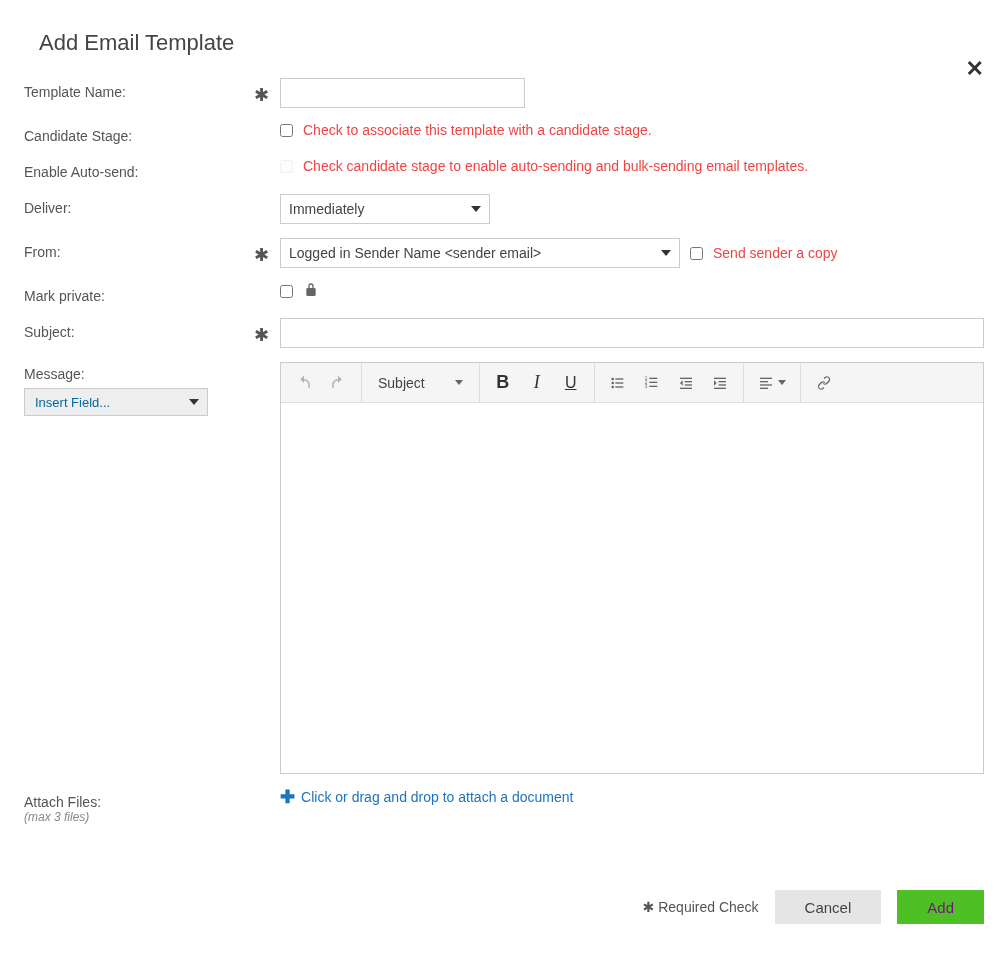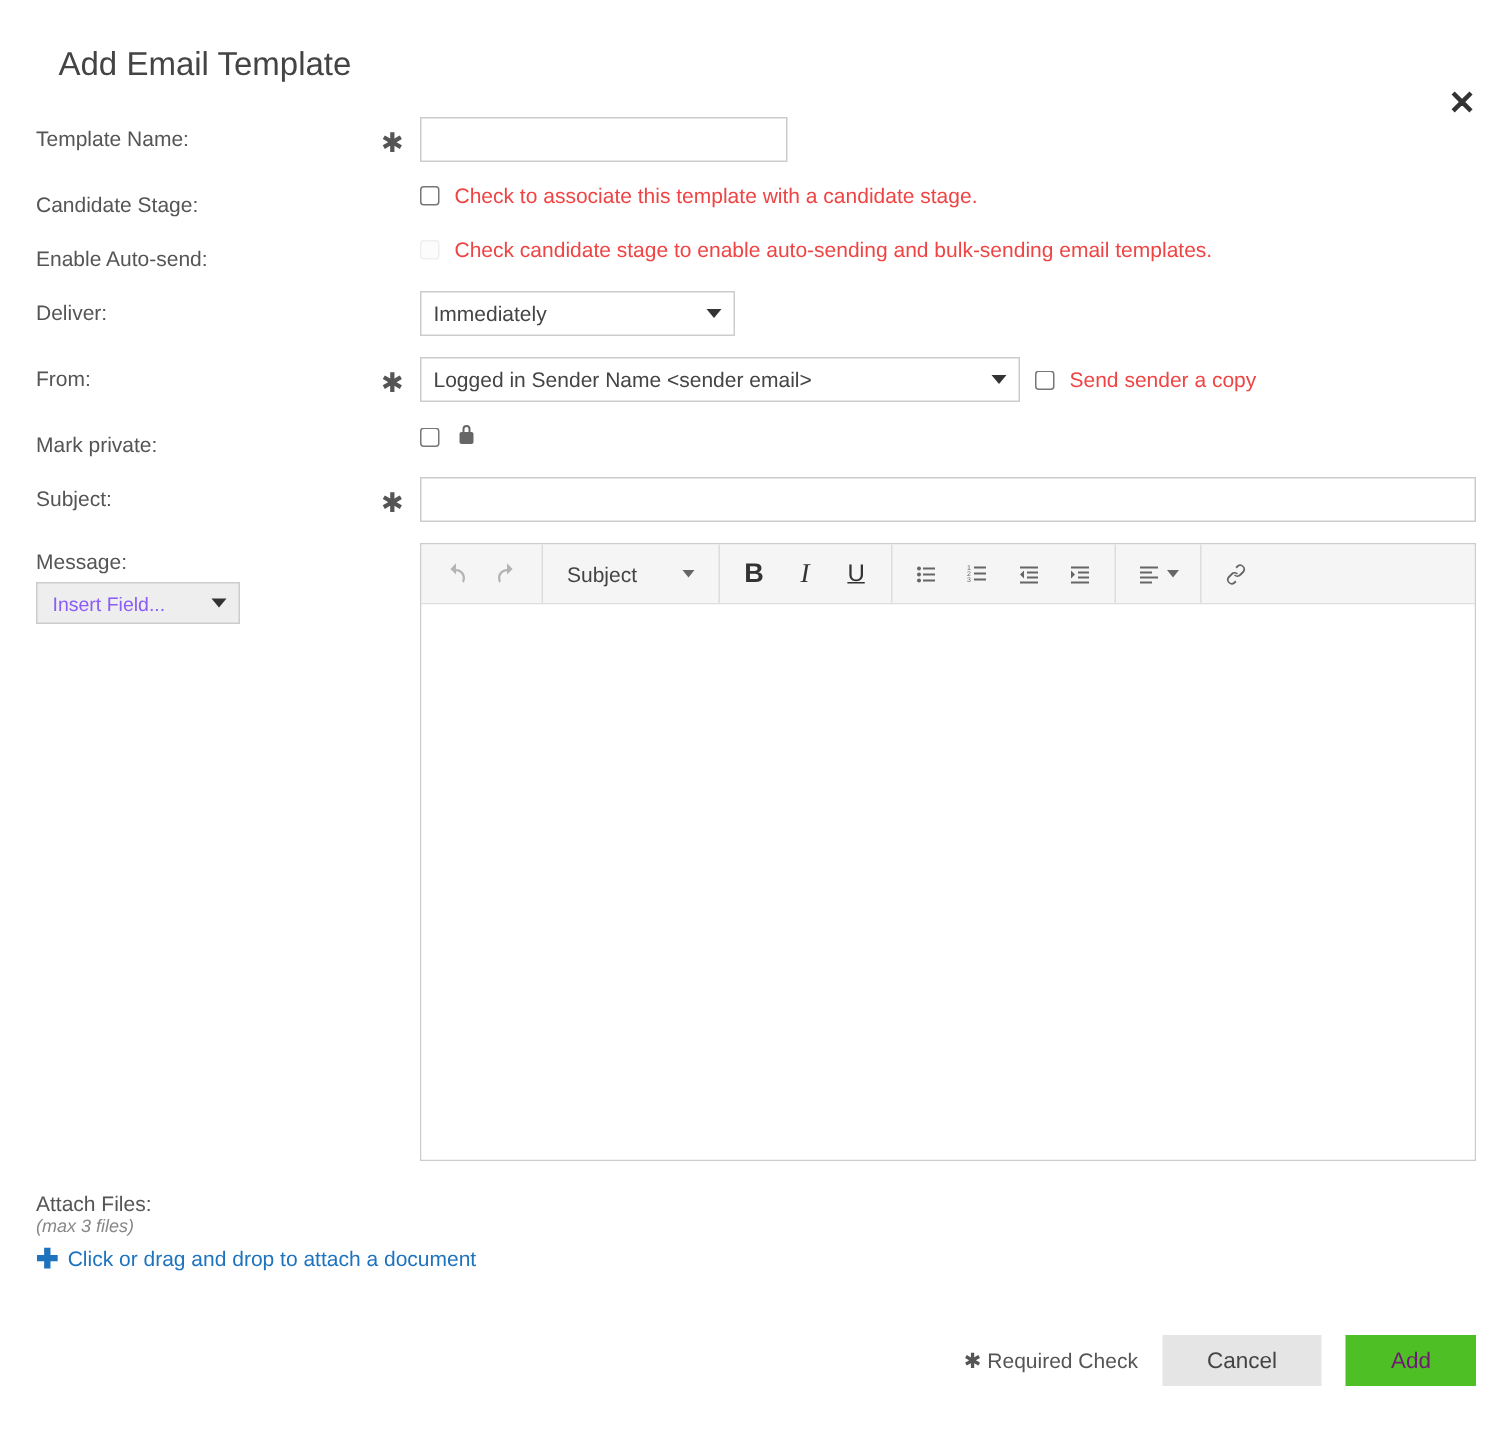--- a/index.html
+++ b/index.html
@@ -93,26 +93,26 @@
   .muted-chk { opacity: .35; }
   .chk-label { color: #ef4444; }
   .lock-icon {
     display: inline-block;
     color: #444;
   }
   .insert-field {
     background: #eee;
     border: 1px solid #ccc;
     height: 28px;
-    width: 136px;
+    width: 184px;
     display: inline-flex;
     align-items: center;
     padding: 0 28px 0 10px;
     font-size: 13px;
-    color: #8b5cf6;
+    color: #0369a1;
     position: relative;
     margin-top: 6px;
     cursor: pointer;
   }
   .insert-field .caret {
     position: absolute; right: 8px; top: 50%; transform: translateY(-50%);
     width: 0; height: 0;
     border-left: 5px solid transparent;
     border-right: 5px solid transparent;
     border-top: 6px solid #333;
@@ -388,21 +388,21 @@
                 <path d="M10 13a5 5 0 0 0 7 0l3-3a5 5 0 0 0-7-7l-1.5 1.5 1.4 1.4L14 4.8a3 3 0 1 1 4.2 4.2l-3 3a3 3 0 0 1-4.2 0zM14 11a5 5 0 0 0-7 0l-3 3a5 5 0 0 0 7 7l1.5-1.5-1.4-1.4L10 19.2a3 3 0 1 1-4.2-4.2l3-3a3 3 0 0 1 4.2 0z"></path>
               </svg>
           </button>
         </div>
       </div>
       <div class="editor-body" contenteditable="true" style=""></div>
     </div>
   </div>
 </div>
 
-<div class="form-row" style="margin-top:10px;flex-direction:column;">
+<div class="form-row" style="margin-top:10px;">
   <div class="label-col">
     <div>Attach Files:</div>
     <div class="max-note">(max 3 files)</div>
   </div>
   <div class="req-col"></div>
   <div class="field-col">
     <span class="attach-link">
       <span class="plus">✚</span>
       <span>Click or drag and drop to attach a document</span>
     </span>

